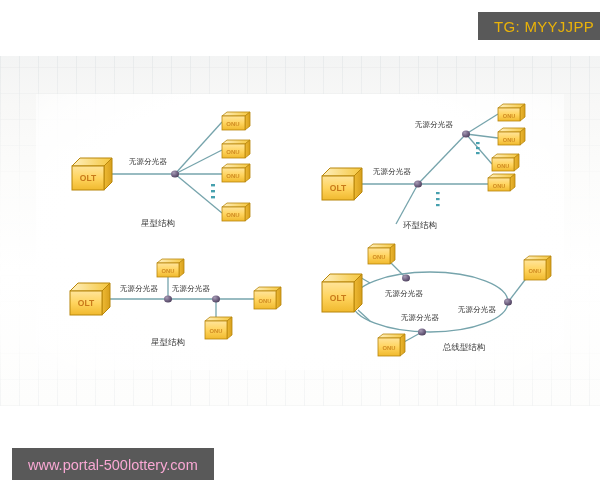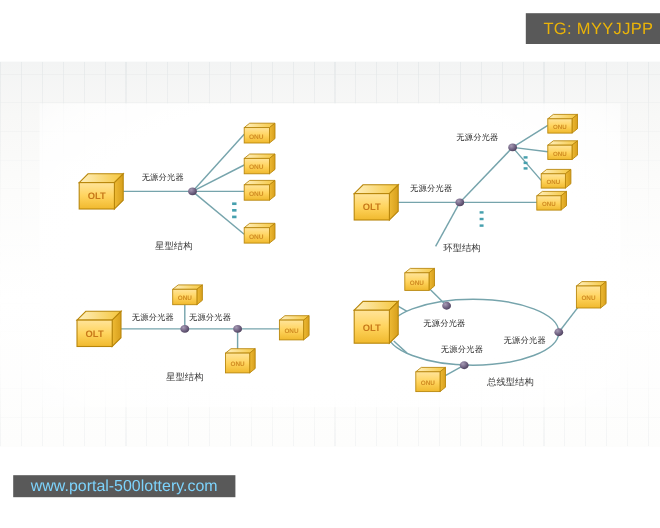--- a/index.html
+++ b/index.html
@@ -106,25 +106,25 @@
     letter-spacing: 0.2px;
   }
   #below-slide {
     position: absolute;
     left: 0; top: 415px;
     width: 600px; height: 65px;
     background: #ffffff;
   }
   #url-badge {
     position: absolute;
-    left: 12px; top: 432px;
-    height: 20px;
+    left: 12px; top: 448px;
+    height: 33px;
     padding: 0 16px;
     background: #595959;
-    color: #7dd3fc;
+    color: #f9a8d4;
     font-size: 14.5px;
     display: flex;
     align-items: center;
     white-space: nowrap;
   }
 </style>
 </head>
 <body>
 
 <div id="top-band"></div>

